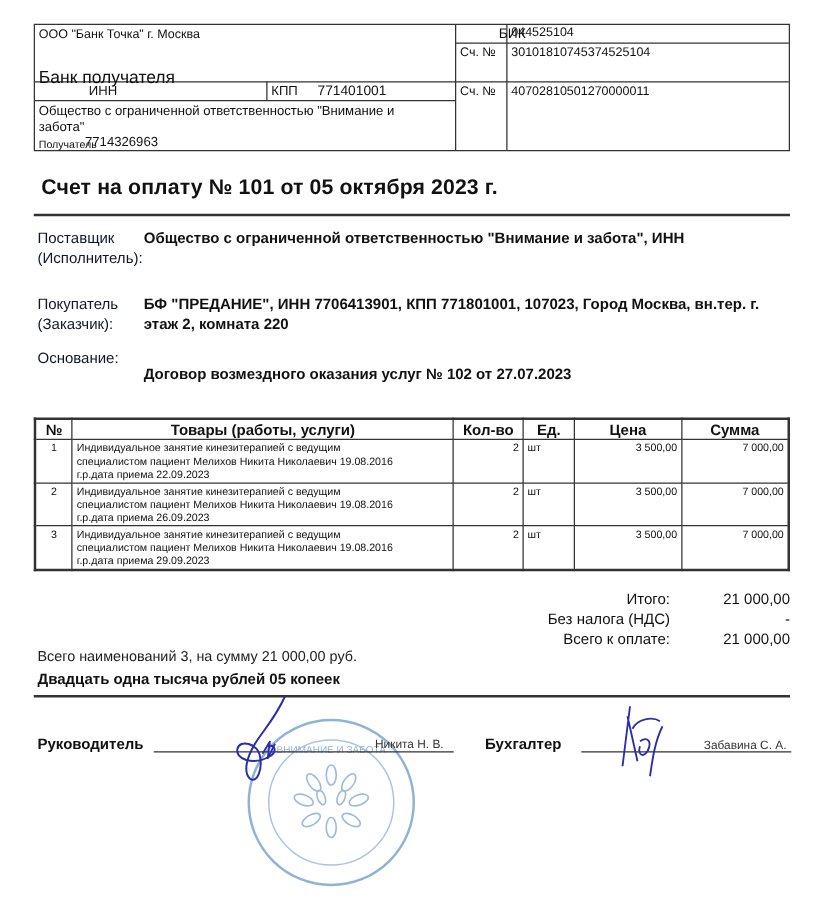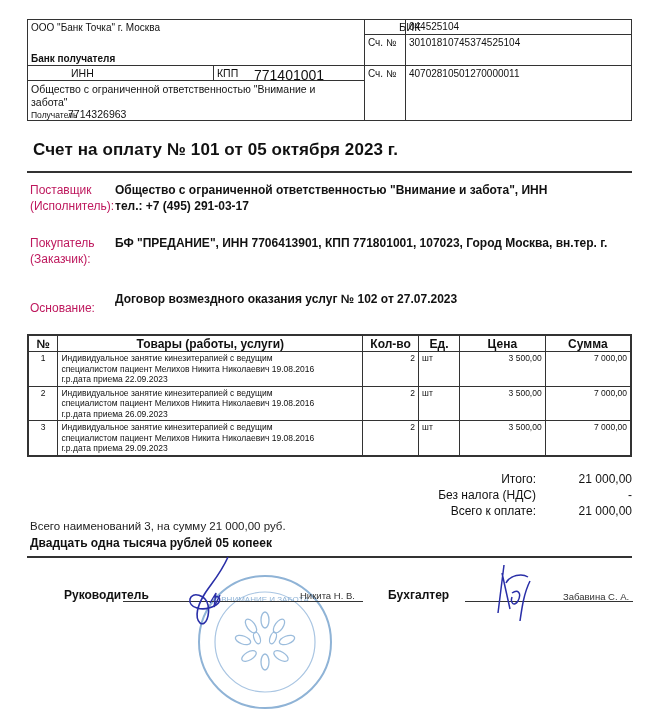--- a/index.html
+++ b/index.html
@@ -4,21 +4,21 @@
 <style>
   html,body{margin:0;padding:0;background:#fff;}
   body{width:659px;height:718px;position:relative;overflow:hidden;font-family:"Liberation Sans",sans-serif;color:#111;}
   .abs{position:absolute;}
   .bank{position:absolute;left:27px;top:19px;width:605px;height:102px;border:1px solid #333;box-sizing:border-box;font-size:10px;}
   .bank .v{position:absolute;background:#333;width:1px;}
   .bank .h{position:absolute;background:#333;height:1px;}
   .bank span{position:absolute;white-space:nowrap;}
   .title{left:33px;top:140px;font-size:17px;font-weight:bold;letter-spacing:0.1px;}
   .rule{position:absolute;left:27px;width:605px;height:2px;background:#333;}
-  .lbl{font-size:12px;color:#be185d;line-height:16px;}
+  .lbl{font-size:12px;color:#0f172a;line-height:16px;}
   .val{font-size:12px;font-weight:bold;line-height:16px;}
   table.items{position:absolute;left:27px;top:334px;width:605px;border-collapse:collapse;font-size:8.5px;}
   table.items th{font-size:12px;font-weight:bold;border:1px solid #333;padding:0 2px;height:15px;}
   table.items td{border:1px solid #333;vertical-align:top;padding:1px 3px;line-height:10.5px;}
   table.items{border:2px solid #333;}
   .r{text-align:right;}
   .c{text-align:center;}
   .tot{position:absolute;font-size:12px;font-weight:normal;text-align:right;}
   .sign-lbl{font-size:12px;font-weight:bold;position:absolute;}
   .sign-line{position:absolute;height:1px;background:#333;}
@@ -30,25 +30,25 @@
 <div class="bank">
   <div class="v" style="left:336px;top:0;height:100px;"></div>
   <div class="v" style="left:377px;top:0;height:100px;"></div>
   <div class="v" style="left:185px;top:45px;height:15px;"></div>
   <div class="h" style="left:0;top:45px;width:336px;"></div>
   <div class="h" style="left:0;top:60px;width:336px;"></div>
   <div class="h" style="left:336px;top:14px;width:267px;"></div>
   <div class="h" style="left:336px;top:45px;width:267px;"></div>
 
   <span style="left:3px;top:2px;">ООО "Банк Точка" г. Москва</span>
-  <span style="left:3px;top:33px;font-size:10px;font-weight:bold;">Банк получателя</span>
+  <span style="left:3px;top:33px;font-size:14px;">Банк получателя</span>
   <span style="left:3px;top:47px;font-size:10.5px;padding-left:40px;">ИНН</span>
   <span style="left:40px;top:47px;font-size:10.5px;margin-top:41px;">7714326963</span>
   <span style="left:189px;top:47px;font-size:10.5px;">КПП</span>
-  <span style="left:226px;top:47px;font-size:14px;">771401001</span>
+  <span style="left:226px;top:47px;font-size:11px;">771401001</span>
   <span style="left:3px;top:63px;font-size:10.5px;">Общество с ограниченной ответственностью "Внимание и</span>
   <span style="left:3px;top:76px;font-size:10.5px;">забота"</span>
   <span style="left:3px;top:90px;font-size:8.5px;">Получатель</span>
 
   <span style="left:340px;top:1px;font-size:11px;margin-left:31px;">БИК</span>
   <span style="left:381px;top:1px;">044525104</span>
   <span style="left:340px;top:17px;">Сч. №</span>
   <span style="left:381px;top:17px;">30101810745374525104</span>
   <span style="left:340px;top:48px;">Сч. №</span>
   <span style="left:381px;top:48px;">40702810501270000011</span>
@@ -56,32 +56,32 @@
 
 <div class="abs title">Счет на оплату № 101 от 05 октября 2023 г.</div>
 <div class="rule" style="top:171px;"></div>
 
 <div class="abs lbl" style="left:30px;top:182px;">
   <div>Поставщик</div>
   <div>(Исполнитель):</div>
 </div>
 <div class="abs val" style="left:115px;top:182px;">
   <div>Общество с ограниченной ответственностью "Внимание и забота", ИНН</div>
-  <div>тел.: +7 (495) 291-03-17</div>
 </div>
 
 <div class="abs lbl" style="left:30px;top:235px;">
   <div>Покупатель</div>
   <div>(Заказчик):</div>
 </div>
 <div class="abs val" style="left:115px;top:235px;">
   <div>БФ "ПРЕДАНИЕ", ИНН 7706413901, КПП 771801001, 107023, Город Москва, вн.тер. г.</div>
+  <div>этаж 2, комната 220</div>
 </div>
 
-<div class="abs lbl" style="left:30px;top:300px;">Основание:</div>
+<div class="abs lbl" style="left:30px;top:278px;">Основание:</div>
 <div class="abs val" style="left:115px;top:291px;">Договор возмездного оказания услуг № 102 от 27.07.2023</div>
 
 <table class="items">
   <colgroup>
     <col style="width:30px">
       <col style="width:306px">
       <col style="width:56px">
       <col style="width:41px">
       <col style="width:86px">
       <col style="width:86px">
@@ -158,21 +158,21 @@
     <ellipse cx="92" cy="70" rx="4" ry="8" transform="rotate(70 92 70)"></ellipse>
     <ellipse cx="54" cy="86" rx="4" ry="8" transform="rotate(-120 54 86)"></ellipse>
     <ellipse cx="86" cy="86" rx="4" ry="8" transform="rotate(120 86 86)"></ellipse>
     <ellipse cx="70" cy="92" rx="4" ry="8"></ellipse>
     <ellipse cx="62" cy="68" rx="3" ry="6" transform="rotate(-20 62 68)"></ellipse>
     <ellipse cx="78" cy="68" rx="3" ry="6" transform="rotate(20 78 68)"></ellipse>
   </g>
   <text x="70" y="32" text-anchor="middle" font-size="8" fill="#8fb3d6" font-family="Liberation Sans, sans-serif">ВНИМАНИЕ И ЗАБОТА</text>
 </svg>
 
-<div class="sign-lbl" style="left:30px;top:588px;margin-left:34px;">Руководитель</div>
+<div class="sign-lbl" style="left:30px;top:588px;">Руководитель</div>
 <div class="sign-line" style="left:123px;top:601px;width:240px;"></div>
 <div class="sign-name" style="left:300px;top:590px;">Никита Н. В.</div>
 <svg class="abs" style="left:170px;top:555px;" width="75" height="75" viewBox="0 0 75 75">
   <path d="M58 2 C50 20 40 30 34 40 C28 50 24 62 30 68 C36 72 40 60 38 50 C36 40 22 36 20 44 C18 52 32 58 46 50 C52 46 50 40 44 42" fill="none" stroke="#2a2fa8" stroke-width="1.6"></path>
   <path d="M40 48 L46 38 L44 52 L50 40" fill="none" stroke="#2a2fa8" stroke-width="1.4"></path>
 </svg>
 
 <div class="sign-lbl" style="left:388px;top:588px;">Бухгалтер</div>
 <div class="sign-line" style="left:465px;top:601px;width:168px;"></div>
 <div class="sign-name" style="left:563px;top:591px;">Забавина С. А.</div>

